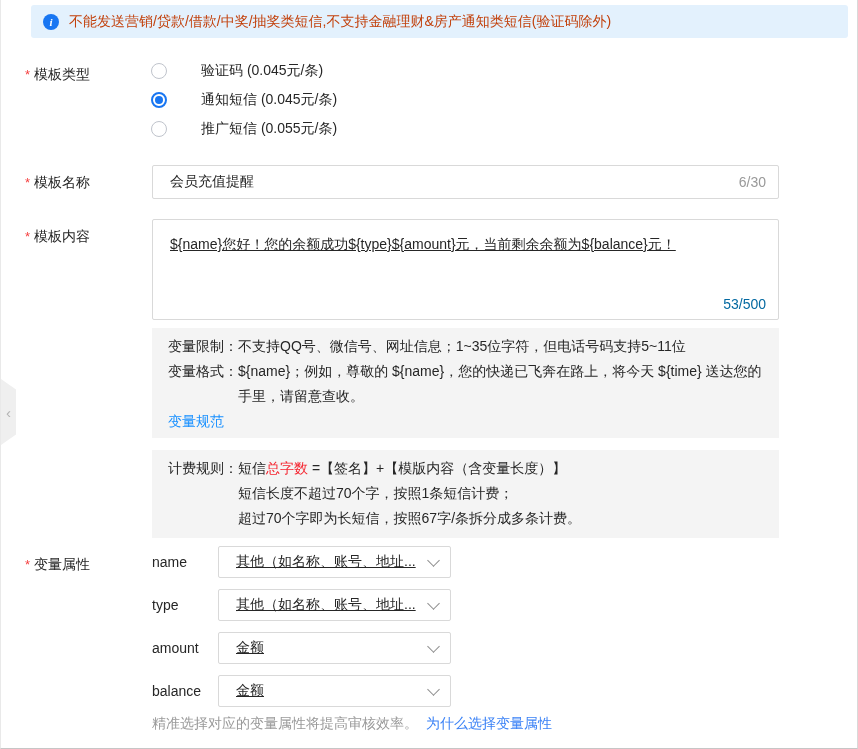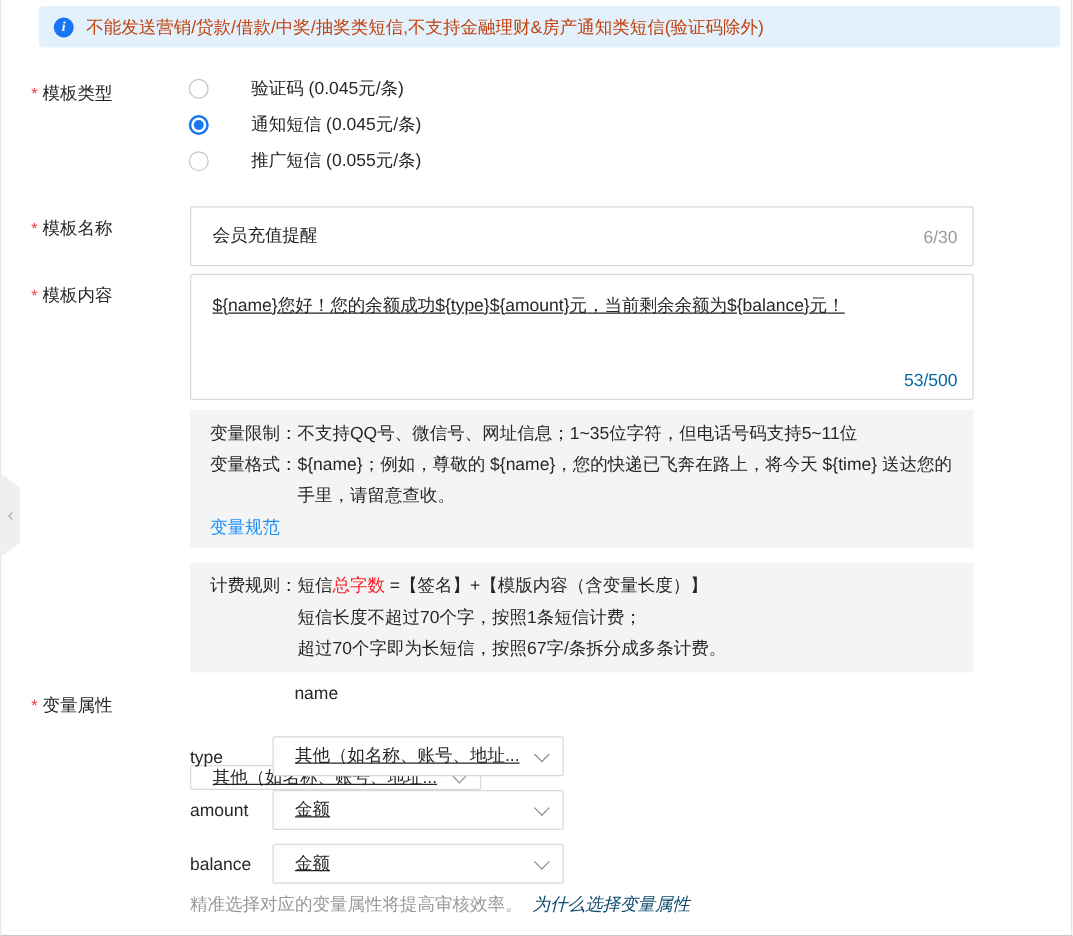--- a/index.html
+++ b/index.html
@@ -40,21 +40,21 @@
     background:#fff; margin-right:10px; flex:0 0 auto; position:relative;
   }
   .radio-row.checked .radio-circle { border:2px solid #1876f2; }
   .radio-row.checked .radio-circle::after {
     content:""; position:absolute; left:50%; top:50%; width:8px; height:8px;
     margin:-4px 0 0 -4px; border-radius:50%; background:#1876f2;
   }
 
   
   .name-field {
-    position:absolute; left:151px; top:165px; width:627px; height:48px;
+    position:absolute; left:151px; top:165px; width:627px; height:34px;
     border:1px solid #d9d9d9; border-radius:2px; background:#fff;
     display:flex; align-items:center; padding:0 12px 0 17px;justify-content:space-between;
   }
   .name-field input {
     flex:1; border:none; outline:none; font:inherit; color:#262626; background:transparent;
   }
   .char-counter { color:#999; flex:0 0 auto; }
 
   
   .content-field {
@@ -91,21 +91,21 @@
     background:#fff; display:flex; align-items:center;
     padding:0 12px 0 17px; cursor:pointer;
   }
   .var-select .sel-value { flex:1; color:#262626; white-space:nowrap; overflow:hidden;text-decoration:underline; }
   .chevron-down {
     flex:0 0 auto; width:9px; height:9px; margin-top:-4px;
     border-right:1.5px solid #8c8c8c; border-bottom:1.5px solid #8c8c8c;
     transform:rotate(45deg);
   }
   .var-hint { position:absolute; left:151px; top:715px; color:#999; }
-  .var-hint a { color:#0c4a6e; text-decoration:none; margin-left:8px; cursor:pointer;font-style:italic; }
+  .var-hint a { color:#3b82f6; text-decoration:none; margin-left:8px; cursor:pointer; }
 
   
   .collapse-handle {
     position:absolute; left:0; top:379px; width:15px; height:66px;
     background:#efefef;
     clip-path:polygon(0 0, 100% 16%, 100% 84%, 0 100%);
     display:flex; align-items:center; justify-content:center;
     color:#b3b3b3; font-size:15px; cursor:pointer;
   }
 </style>
@@ -181,21 +181,21 @@
     <div class="tiprow">
       <span class="tiplabel"></span>
       <span class="tiptext">超过70个字即为长短信，按照67字/条拆分成多条计费。</span>
     </div>
   </div>
 
   <div class="flabel" style="top:554px;text-align:right;">
     <span class="req">*</span><span>变量属性</span>
   </div>
 
-  <div class="var-row" style="top:546px;flex-direction:column;">
+  <div class="var-row" style="top:546px;">
     <span class="var-name">name</span>
     <div class="var-select">
       <span class="sel-value">其他（如名称、账号、地址...</span>
       <span class="chevron-down"></span>
     </div>
   </div>
 
   <div class="var-row" style="top:589px;">
     <span class="var-name">type</span>
     <div class="var-select">

